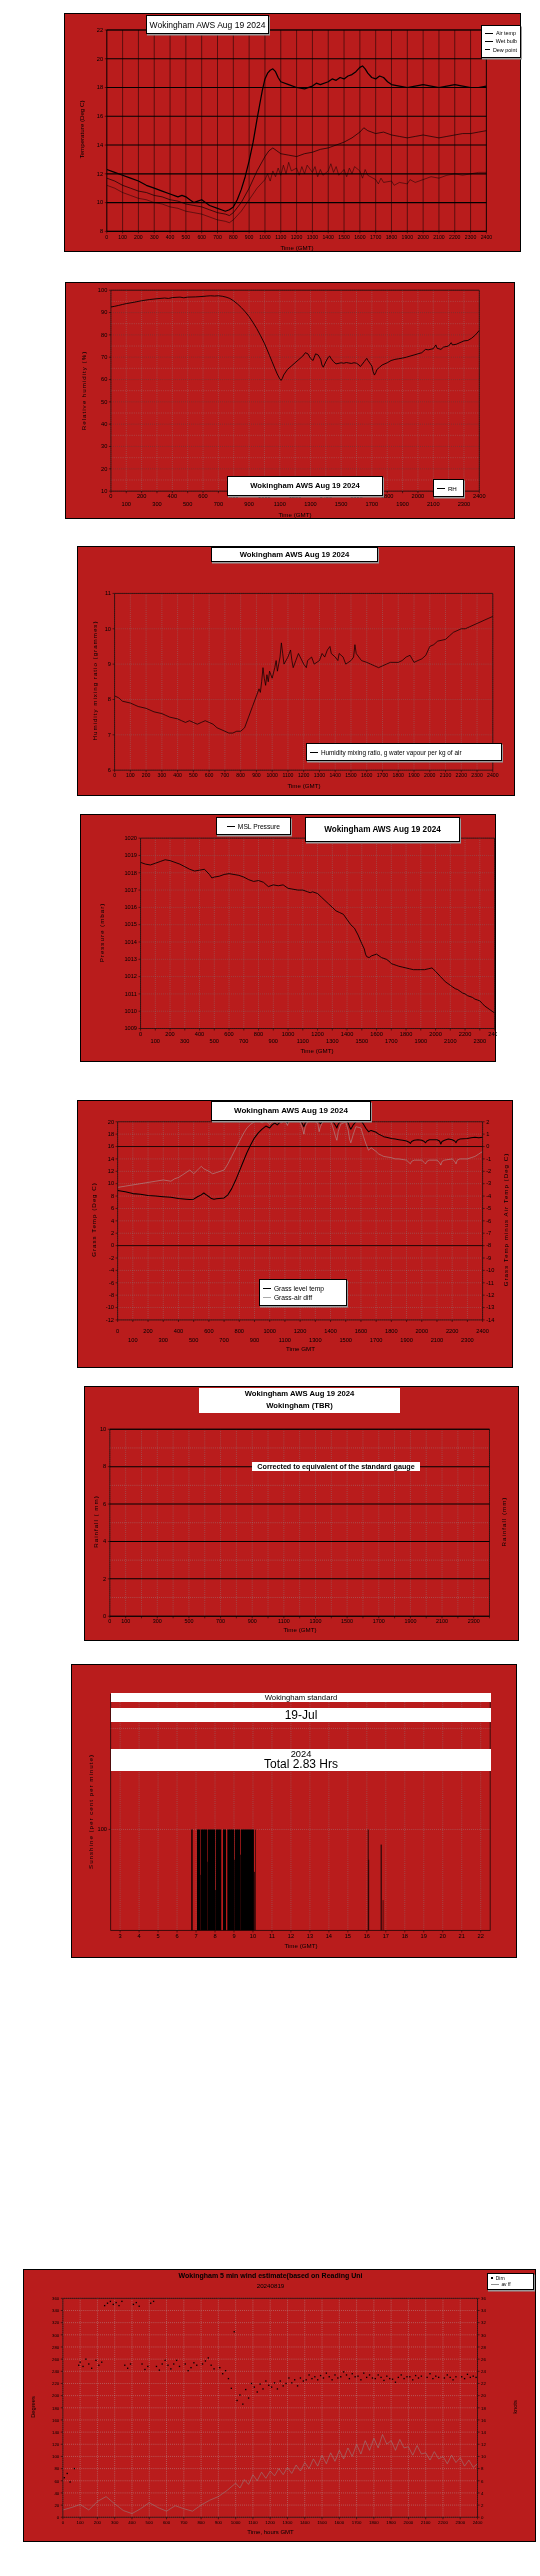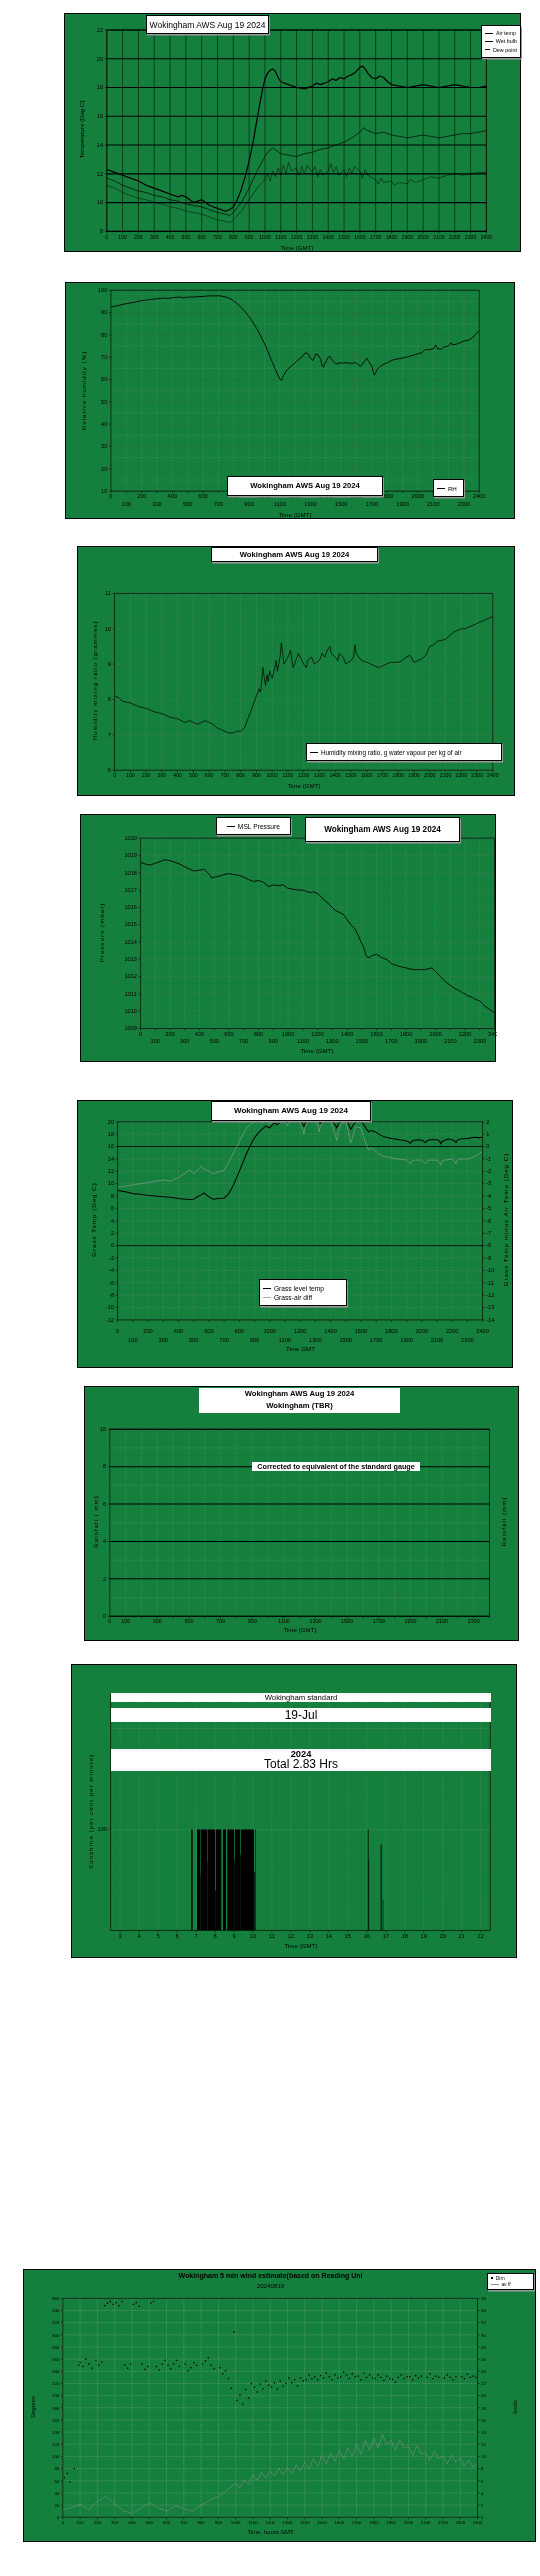--- a/index.html
+++ b/index.html
@@ -1,17 +1,17 @@
 <!DOCTYPE html>
 <html style="font-size:8.2px"><head>
 <meta charset="utf-8">
 <style>
   html,body{margin:0;padding:0;background:#fff;font-family:"Liberation Sans",sans-serif;color:#000;}
   .page{position:relative;width:541px;height:2620px;background:#fff;overflow:hidden;}
-  .panel{position:absolute;background:#15803d;border:0.5px solid #000;box-sizing:border-box;}
+  .panel{position:absolute;background:#b91c1c;border:0.5px solid #000;box-sizing:border-box;}
   .panel svg{position:absolute;left:0;top:0;}
   .tbox{position:absolute;background:#fff;border:0.5px solid #000;box-shadow:1px 1.5px 0 #999;display:flex;flex-direction:column;align-items:center;justify-content:center;text-align:center;z-index:3;box-sizing:border-box;}
   .plain{position:absolute;background:#fff;text-align:center;z-index:3;}
   .lbox{position:absolute;background:#fff;border:0.5px solid #000;box-shadow:1px 1.5px 0 #999;padding:2.6px 3.1px;z-index:3;box-sizing:border-box;}
   .lrow{display:flex;align-items:center;gap:2.6px;white-space:nowrap;margin:2.1px 0;}
   .sw{display:inline-block;width:8.2px;height:0;border-top-style:solid;border-top-color:#000;}
   .dotsw{display:inline-block;width:2.6px;height:2.6px;background:#000;}
   .rot{position:absolute;transform:rotate(-90deg);text-align:center;font-size:6.2px;white-space:nowrap;z-index:2;}
   .sp{letter-spacing:1px;}
   .xlab{position:absolute;text-align:center;font-size:6.2px;z-index:2;}
@@ -945,21 +945,21 @@
         <text x="572.475" y="529" font-size="11" text-anchor="middle" font-family="Liberation Sans, sans-serif" fill="#000">16</text>
         <text x="609.3249999999999" y="529" font-size="11" text-anchor="middle" font-family="Liberation Sans, sans-serif" fill="#000">17</text>
         <text x="646.1750000000001" y="529" font-size="11" text-anchor="middle" font-family="Liberation Sans, sans-serif" fill="#000">18</text>
         <text x="683.025" y="529" font-size="11" text-anchor="middle" font-family="Liberation Sans, sans-serif" fill="#000">19</text>
         <text x="719.875" y="529" font-size="11" text-anchor="middle" font-family="Liberation Sans, sans-serif" fill="#000">20</text>
         <text x="756.725" y="529" font-size="11" text-anchor="middle" font-family="Liberation Sans, sans-serif" fill="#000">21</text>
         <text x="793.5749999999999" y="529" font-size="11" text-anchor="middle" font-family="Liberation Sans, sans-serif" fill="#000">22</text>
       </svg>
     <div class="plain" style="left:39px;top:28px;width:380px;font-size:7.7px">Wokingham standard</div>
     <div class="plain" style="left:39px;top:43px;width:380px;font-size:12px">19-Jul</div>
-    <div class="plain" style="left:39px;top:84px;width:380px;font-size:9.3px;font-weight:700">2024</div>
+    <div class="plain" style="left:39px;top:84px;width:380px;font-size:9.3px;font-weight:400">2024</div>
     <div class="plain" style="left:39px;top:92px;width:380px;font-size:12px">Total 2.83 Hrs</div>
     <div class="rot sp" style="left:-100px;top:143px;width:236px">Sunshine (per cent per minute)</div>
     <div class="xlab" style="left:39px;top:277px;width:380px">Time (GMT)</div>
   </div>
 
   <div class="panel" style="left:23px;top:2269px;width:513px;height:273px">
     <svg width="513" height="273" viewBox="0 0 995 530">
         <clipPath id="cp7">
           <rect x="75" y="55" width="805" height="425"></rect>
         </clipPath>

